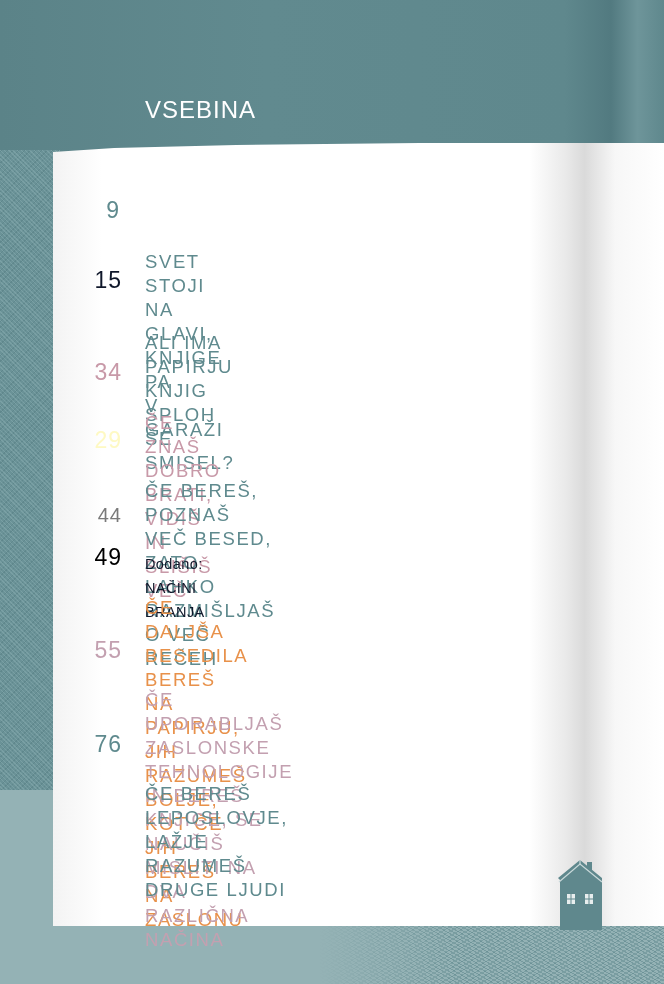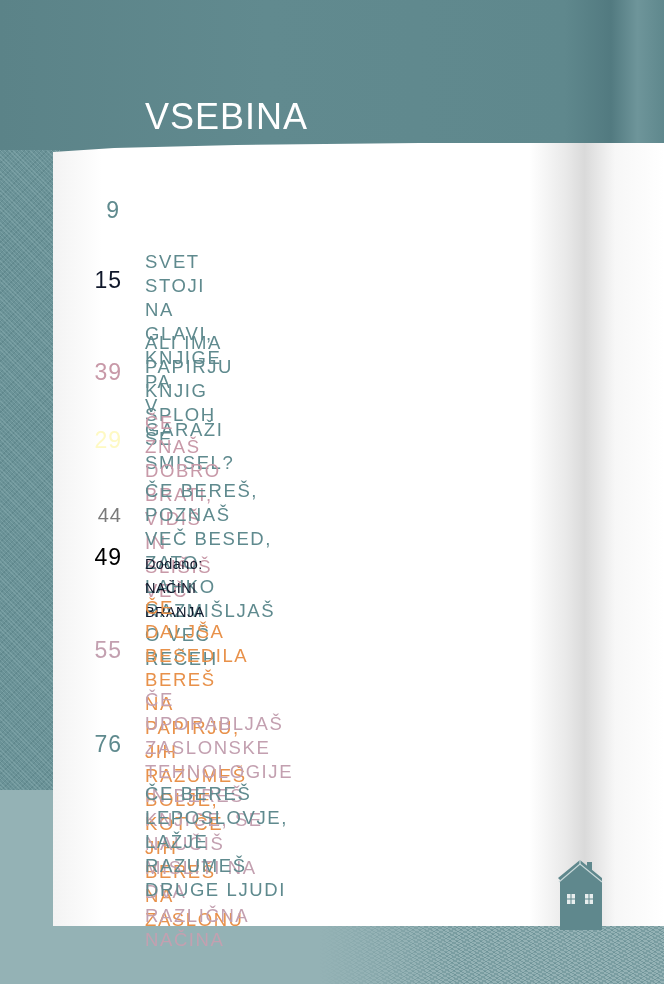--- a/index.html
+++ b/index.html
@@ -32,21 +32,21 @@
       mask-image: linear-gradient(90deg, transparent 0%, #000 40%);
     }
     .page {
       position: absolute; left: 53px; top: 143px; width: 611px; height: 783px;
       background: linear-gradient(90deg, #f3f3f3 0%, #ffffff 8%, #ffffff 78%, #e9e9e9 84%, #dadada 87%, #f7f7f7 92%, #ffffff 100%);
       clip-path: polygon(0 9px, 10% 5px, 30% 2px, 60% 0px, 80% -3px, 100% -6px, 100% 100%, 0 100%);
       box-shadow: 0 1px 0 #cfdcdd;
     }
     .title {
       position: absolute; left: 145px; top: 96px;
-      font-size: 36px; color: #ffffff; letter-spacing: 1px; font-weight: 300;
+      font-size: 24px; color: #ffffff; letter-spacing: 1px; font-weight: 300;
     }
     .toc { position: absolute; left: 0; top: 0; }
     .entry { position: absolute; display: flex; }
     .num {
       position: absolute; width: 40px; text-align: right;
       font-size: 23px; letter-spacing: 1px;
     }
     .txt {
       position: absolute; left: 145px;
       font-size: 18.5px; letter-spacing: 1.6px; line-height: 24px; white-space: pre-line; margin-top: 48px;
@@ -72,21 +72,21 @@
     <span class="num" style="left:80px;top:197px;color:#5f8a8e">9</span>
     <span class="txt" style="top:202px;color:#5f8a8e">SVET STOJI NA GLAVI, KNJIGE PA
 V GARAŽI</span>
   </div>
   <div class="entry">
     <span class="num" style="left:82px;top:267px;color:#0f172a">15</span>
     <span class="txt" style="top:283px;color:#5f8a8e">ALI IMA PAPIRJU KNJIG SPLOH ŠE
 SMISEL?</span>
   </div>
   <div class="entry">
-    <span class="num" style="left:82px;top:359px;color:#c899a8">39</span>
+    <span class="num" style="left:82px;top:359px;color:#c899a8">34</span>
     <span class="txt" style="top:363px;color:#c899a8">ČE ZNAŠ DOBRO BRATI, VIDIŠ IN SLIŠIŠ VEČ</span>
   </div>
   <div class="entry">
     <span class="num" style="left:82px;top:427px;color:#fef9c3">29</span>
     <span class="txt" style="top:431px;color:#5f8a8e">ČE BEREŠ, POZNAŠ VEČ BESED,
 ZATO LAHKO RAZMIŠLJAŠ O VEČ REČEH</span>
   </div>
   <div class="entry small">
     <span class="num" style="left:80px;top:504px;color:#7a7a7a">44</span>
     <span class="txt" style="top:504px;color:#0f172a">Dodano: NAČINI BRANJA</span>

